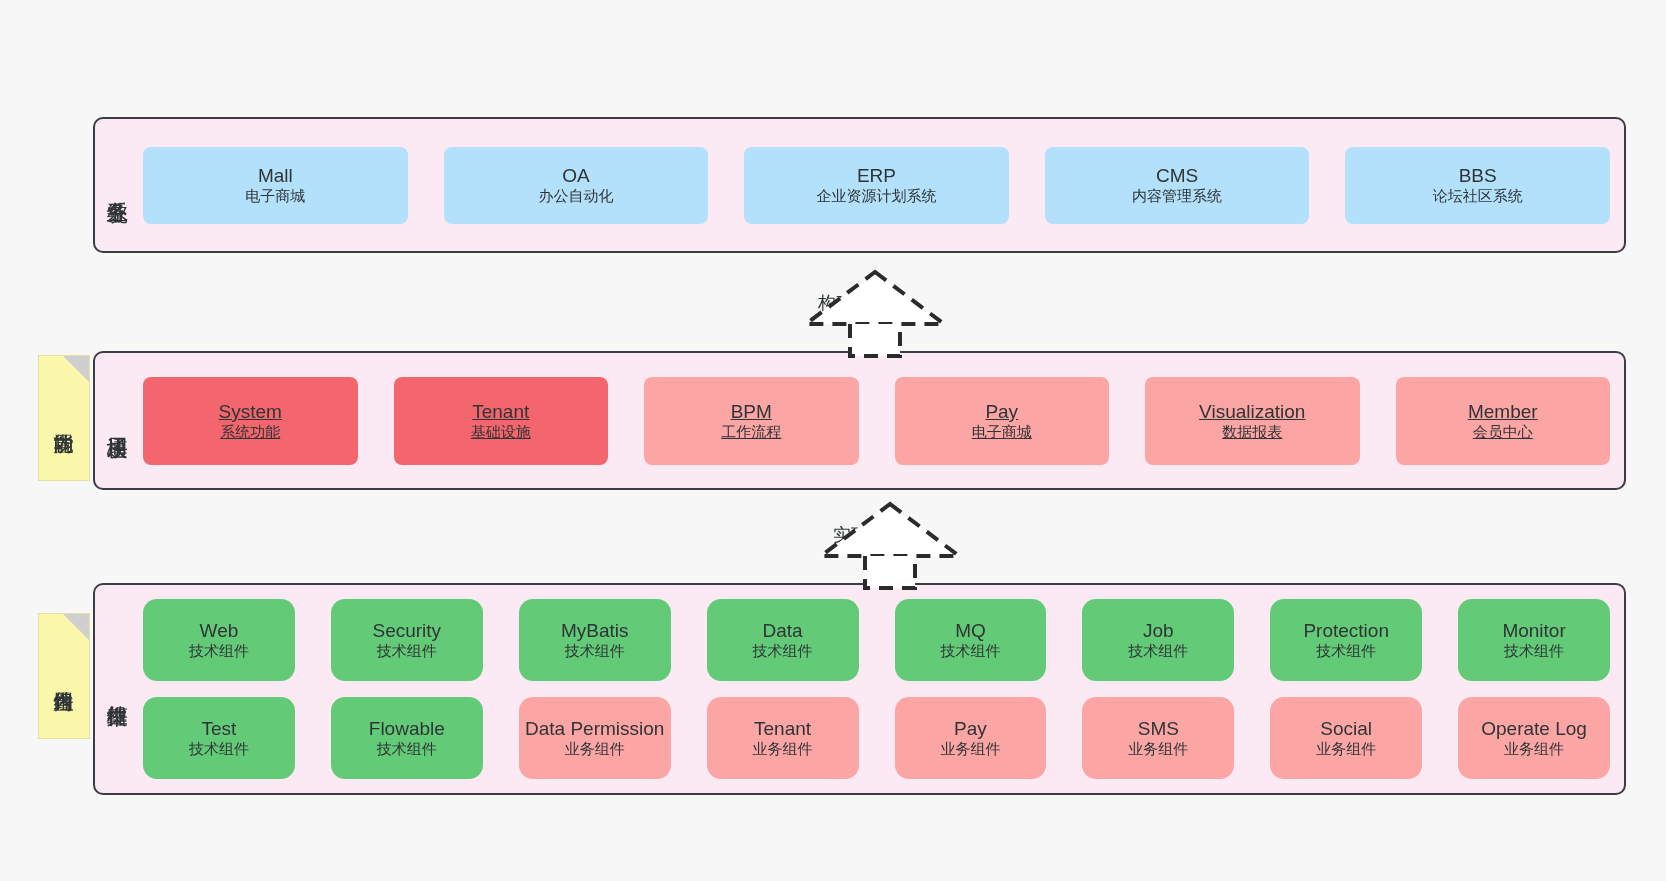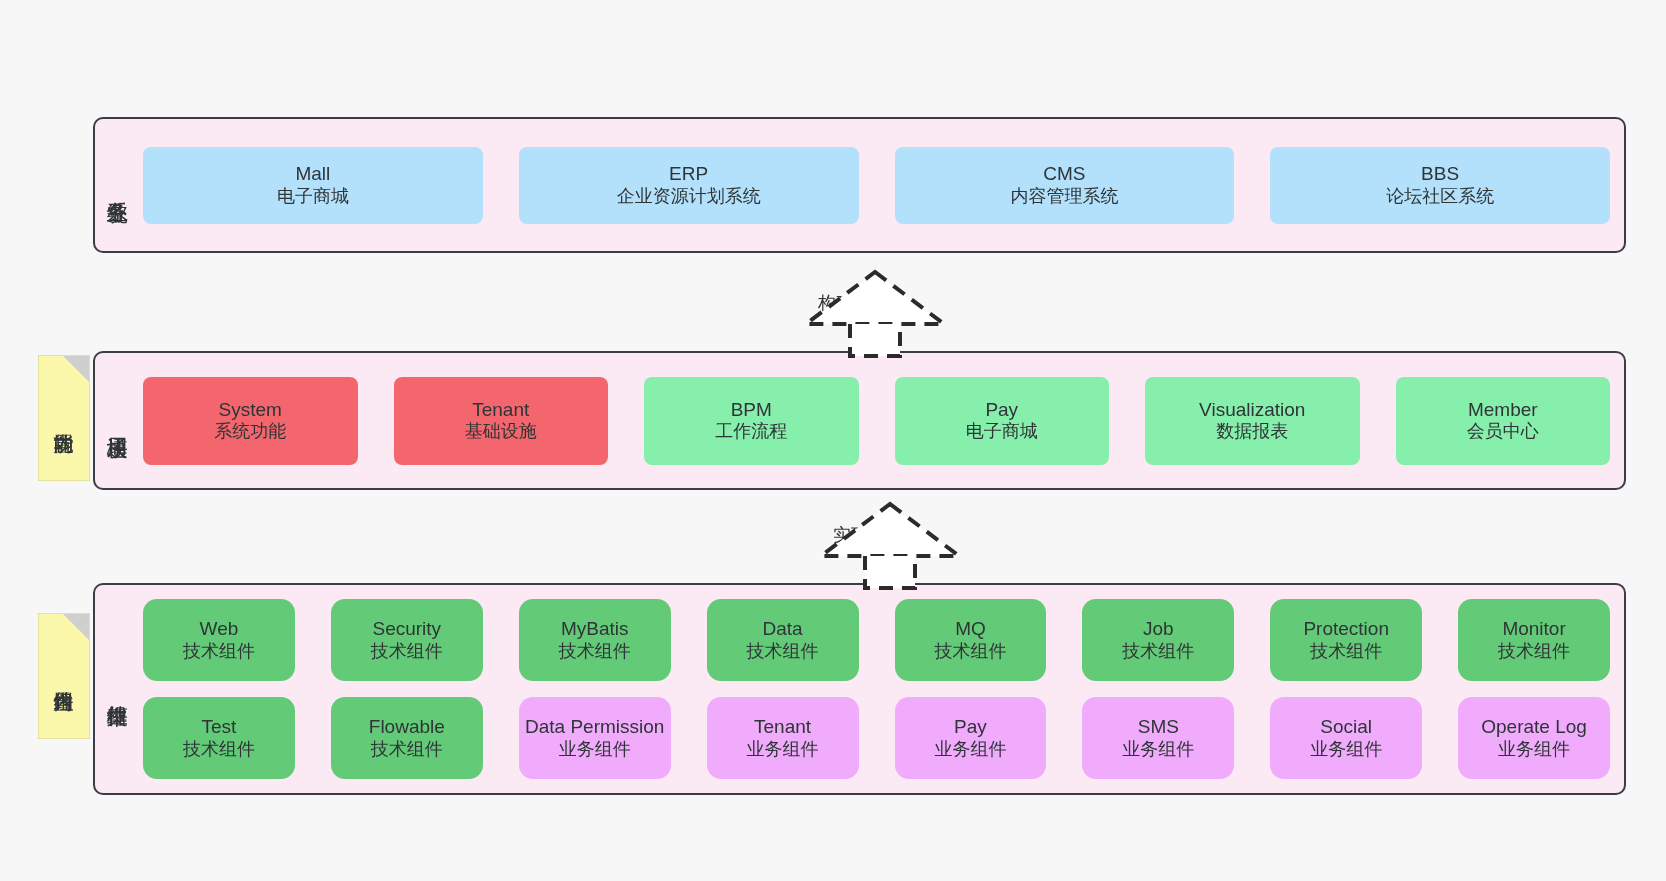--- a/index.html
+++ b/index.html
@@ -77,34 +77,34 @@
     text-align: center;
     line-height: 1.22;
     padding: 6px 4px;
     box-sizing: border-box;
   }
   .card .card-name {
     font-size: 19px;
     color: #2f3436;
   }
   .card .card-sub {
-    font-size: 18px;
+    font-size: 15px;
     color: #2f3436;
   }
 
   .h-sys   { height: 77px; }
-  .h-mod   { height: 88px; }
+  .h-mod   { height: 88px; text-decoration: underline; }
   .h-frame { height: 82px; border-radius: 14px; }
 
   
   .c-blue        { background: #b3e0fb; }
   .c-red         { background: #f4666e; }
-  .c-pink        { background: #86efac; }
+  .c-pink        { background: #fca5a5; }
   .c-green       { background: #63ca78; }
-  .c-lightgreen  { background: #f0abfc; }
+  .c-lightgreen  { background: #fca5a5; }
 
   
   .note {
     position: absolute;
     box-sizing: border-box;
     background: #fbf8ab;
     border: 1px solid #e3e0a0;
     display: flex;
     align-items: center;
     justify-content: center;
@@ -145,20 +145,24 @@
 
 <div id="canvas">
 
   <div class="layer" id="layer-business-system" style="left:93px; top:117px; width:1533px; height:136px;">
     <div class="layer-title">业务系统</div>
     <div class="layer-body">
       <div class="row">
         <div class="card c-blue h-sys">
           <div class="card-name">Mall</div>
           <div class="card-sub">电子商城</div>
+        </div>
+        <div class="card c-blue h-sys">
+          <div class="card-name">OA</div>
+          <div class="card-sub">办公自动化</div>
         </div>
         <div class="card c-blue h-sys">
           <div class="card-name">ERP</div>
           <div class="card-sub">企业资源计划系统</div>
         </div>
         <div class="card c-blue h-sys">
           <div class="card-name">CMS</div>
           <div class="card-sub">内容管理系统</div>
         </div>
         <div class="card c-blue h-sys">

